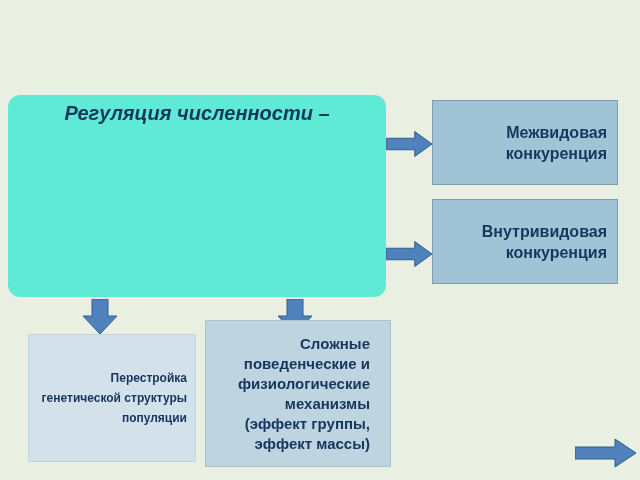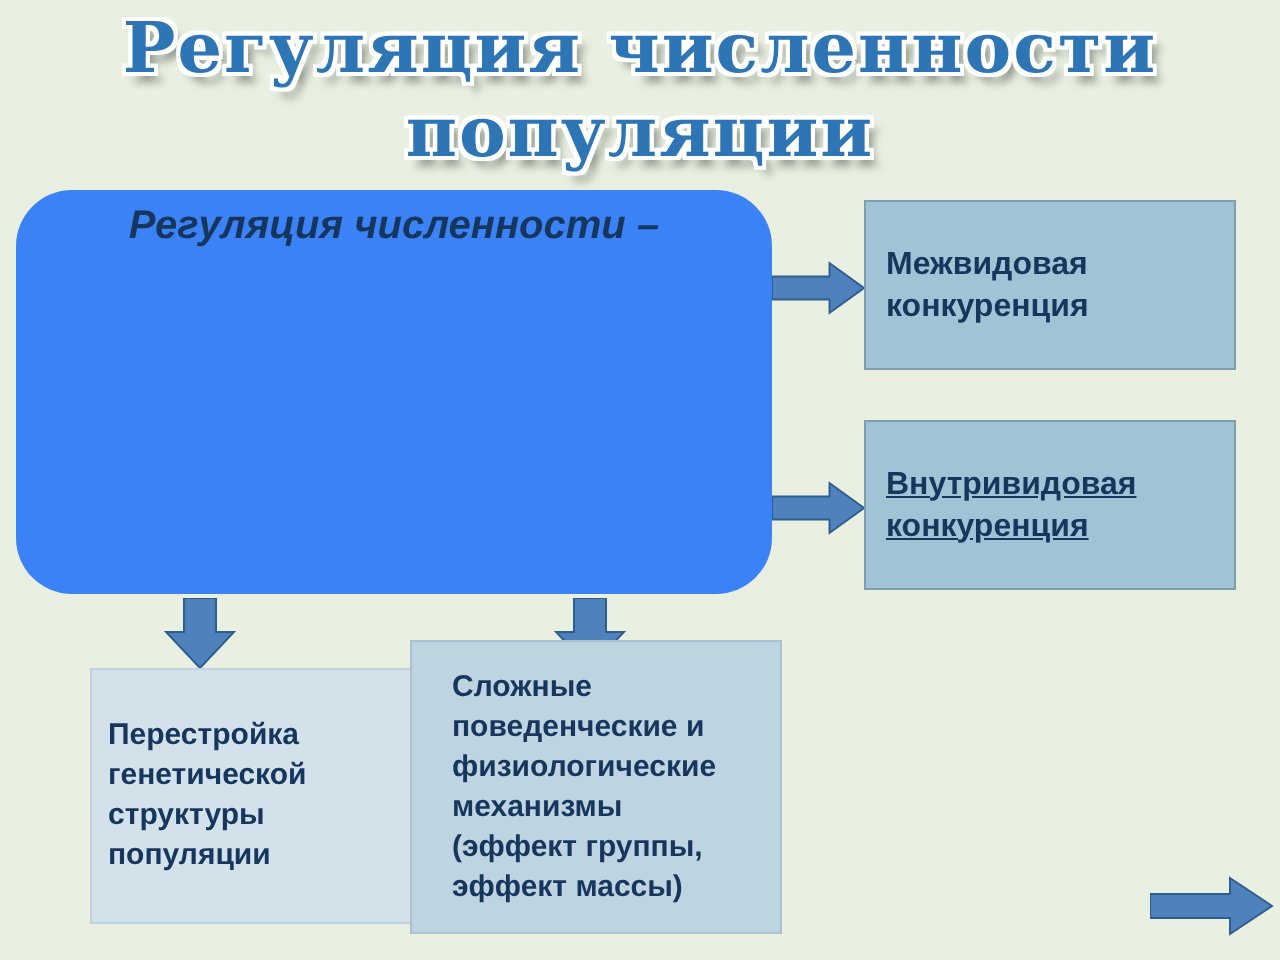--- a/index.html
+++ b/index.html
@@ -36,22 +36,22 @@
        4px  5px 4px rgba(110,120,110,0.75);
   }
 
   
   .definition-box {
     position: absolute;
     left: 8px;
     top: 95px;
     width: 378px;
     height: 202px;
-    background: #3b82f6;
-    border-radius: 28px;
+    background: #5eead4;
+    border-radius: 12px;
     box-sizing: border-box;
     padding: 6px 12px;
   }
   .definition-text {
     margin: 0;
     text-align: center;
     color: #17365d;
     font-weight: bold;
     font-size: 19px;
     line-height: 24px;
@@ -62,45 +62,45 @@
     font-size: 20px;
   }
 
   
   .side-box {
     position: absolute;
     box-sizing: border-box;
     display: flex;
     align-items: center;
     justify-content: center;
-    text-align: left;
+    text-align: right;
     color: #17365d;
     font-weight: bold;
   }
   .box-interspecific, .box-intraspecific {
     left: 432px;
     width: 186px;
     height: 85px;
     background: #a0c4d6;
     border: 1px solid #7f9fae;
     font-size: 16px;
     line-height: 21px;
     padding: 4px 10px;
   }
   .box-interspecific { top: 100px; }
-  .box-intraspecific { top: 210px; text-decoration: underline; }
+  .box-intraspecific { top: 199px; }
 
   .box-genetic {
-    left: 45px;
+    left: 28px;
     top: 334px;
     width: 168px;
     height: 128px;
     background: #d3e1eb;
     border: 1px solid #c0d2de;
-    font-size: 15px;
+    font-size: 12px;
     line-height: 20px;
     padding: 4px 8px;
   }
   .box-mechanisms {
     left: 205px;
     top: 320px;
     width: 186px;
     height: 147px;
     background: #bed4e1;
     border: 1px solid #aac3d2;
@@ -120,24 +120,20 @@
   .arrow-right-bottom { left: 386px; top: 240px; width: 46px; height: 28px; }
   .arrow-down-left    { left: 82px;  top: 299px; width: 36px; height: 36px; }
   .arrow-down-right   { left: 277px; top: 299px; width: 36px; height: 36px; }
   .arrow-next         { left: 575px; top: 438px; width: 62px; height: 30px; cursor: pointer; }
 </style>
 </head>
 <body>
 
 <div class="slide">
 
-  <header class="title">
-    <div class="title-line">Регуляция численности</div>
-    <div class="title-line">популяции</div>
-  </header>
 
   <div class="definition-box">
     <p class="definition-text">
       <span class="lead">Регуляция численности –</span>
     </p>
   </div>
 
   <svg class="arrow arrow-right-top" viewBox="0 0 48 28" aria-hidden="true">
     <polygon points="0,8 30,8 30,1 48,14 30,27 30,20 0,20"></polygon>
   </svg>

